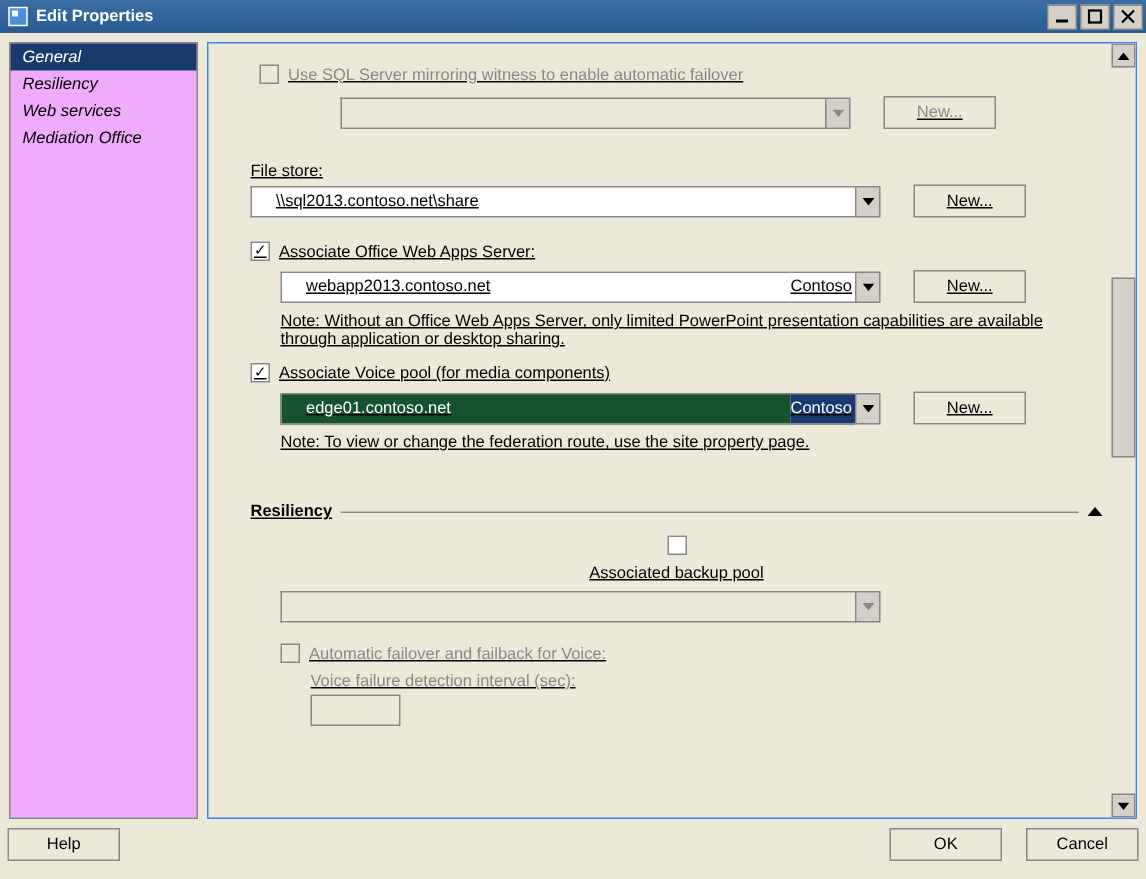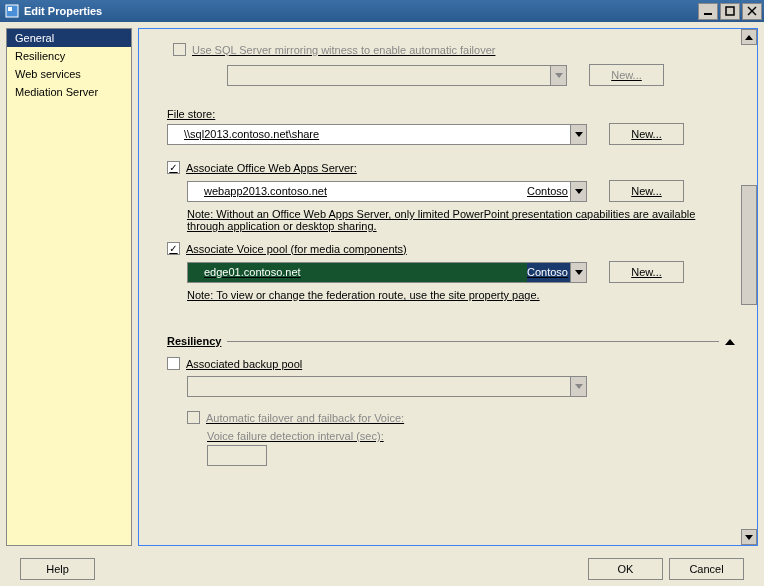--- a/index.html
+++ b/index.html
@@ -6,21 +6,21 @@
 body { background: #ece9d8; width: 764px; height: 586px; overflow: hidden; }
 
 .titlebar { height: 22px; background: linear-gradient(#3a6ea5, #2a5a8f); color: #fff; display: flex; align-items: center; padding: 0 2px 0 4px; }
 .titlebar .icon { width: 16px; height: 16px; margin-right: 4px; display: inline-block; }
 .titlebar .title { font-weight: bold; flex: 1; }
 .winbtns { display: flex; gap: 2px; }
 .winbtn { width: 20px; height: 17px; background: #d4d0c8; border: 1px solid #888; display: flex; align-items: center; justify-content: center; cursor: pointer; }
 .winbtn svg { width: 10px; height: 10px; }
 
 .content { display: flex; height: 530px; padding: 6px; gap: 6px; }
-.sidebar { width: 126px; background: #fef9c3; border: 1px solid #888; }
+.sidebar { width: 126px; background: #f0abfc; border: 1px solid #888; font-style: italic; }
 .sidebar-item { padding: 3px 8px; cursor: pointer; }
 .sidebar-item.selected { background: #1a3a6e; color: #fff; }
 
 .main { flex: 1; position: relative; border: 1px solid #3b82f6; background: #ece9d8; overflow: hidden; text-decoration: underline; }
 .main-inner { padding: 14px 22px 6px 28px; }
 
 .row { display: flex; align-items: center; gap: 6px; margin-bottom: 6px; }
 .checkbox { width: 13px; height: 13px; background: #fff; border: 1px solid #888; display: inline-flex; align-items: center; justify-content: center; flex-shrink: 0; }
 .checkbox.checked::after { content: "✓"; font-size: 10px; line-height: 1; color: #000; }
 .checkbox.disabled { background: #ece9d8; }
@@ -47,21 +47,21 @@
 .section-header .sep { flex: 1; border-top: 1px solid #888; margin-left: 6px; }
 .section-header .collapse { margin-left: 6px; cursor: pointer; }
 
 .textbox { width: 60px; height: 21px; border: 1px solid #888; background: #ece9d8; }
 
 .vscroll { position: absolute; right: 0; top: 0; bottom: 0; width: 16px; background: #ece9d8; display: flex; flex-direction: column; }
 .vscroll .sbtn { height: 16px; border: 1px solid #888; background: #d4d0c8; display: flex; align-items: center; justify-content: center; cursor: pointer; }
 .vscroll .track { flex: 1; position: relative; }
 .vscroll .thumb { position: absolute; left: 0; right: 0; border: 1px solid #888; background: #d4d0c8; cursor: pointer; }
 
-.footer { height: 28px; display: flex; align-items: flex-end; padding: 0 20px; gap: 6px; }
+.footer { height: 28px; display: flex; align-items: flex-start; padding: 0 5px; gap: 16px; }
 .footer .spacer { flex: 1; }
 .fbtn { width: 75px; height: 22px; border: 1px solid #888; background: #ece9d8; cursor: pointer; text-align: center; line-height: 20px; }
 </style>
 </head>
 <body>
 
 <div class="titlebar">
   <span class="icon">
     <svg viewBox="0 0 16 16">
         <rect x="2" y="2" width="12" height="12" fill="#4a90d9" stroke="#fff" stroke-width="1"></rect>
@@ -87,21 +87,21 @@
         </svg>
       </div>
   </div>
 </div>
 
 <div class="content">
   <div class="sidebar">
     <div class="sidebar-item selected"><span>General</span></div>
     <div class="sidebar-item"><span>Resiliency</span></div>
     <div class="sidebar-item"><span>Web services</span></div>
-    <div class="sidebar-item"><span>Mediation Server</span></div>
+    <div class="sidebar-item"><span>Mediation Office</span></div>
   </div>
 
   <div class="main">
     <div class="main-inner">
 
       <div class="row" style="margin-left:6px; margin-bottom:8px;">
         <span class="checkbox disabled"></span>
         <span class="disabled-text">Use SQL Server mirroring witness to enable automatic failover</span>
       </div>
       <div class="row indent" style="margin-left:60px; margin-bottom:22px;">
@@ -170,21 +170,21 @@
       <div class="note">Note: To view or change the federation route, use the site property page.</div>
 
       <div class="section-header">
         <span>Resiliency</span>
         <div class="sep"></div>
         <span class="collapse"><svg width="10" height="6" viewBox="0 0 10 6">
               <polygon points="0,6 10,6 5,0" fill="#000"></polygon>
             </svg></span>
       </div>
 
-      <div class="row" style="margin-top:10px;">
+      <div class="row" style="margin-top:10px;flex-direction:column;">
         <span class="checkbox"></span>
         <span class="label">Associated backup pool</span>
       </div>
       <div class="row indent">
         <div class="combo disabled" style="width:400px;">
           <input disabled="" style="">
           <div class="arrow">
               <svg viewBox="0 0 8 5">
                 <polygon points="0,0 8,0 4,5" fill="#888"></polygon>
               </svg>

